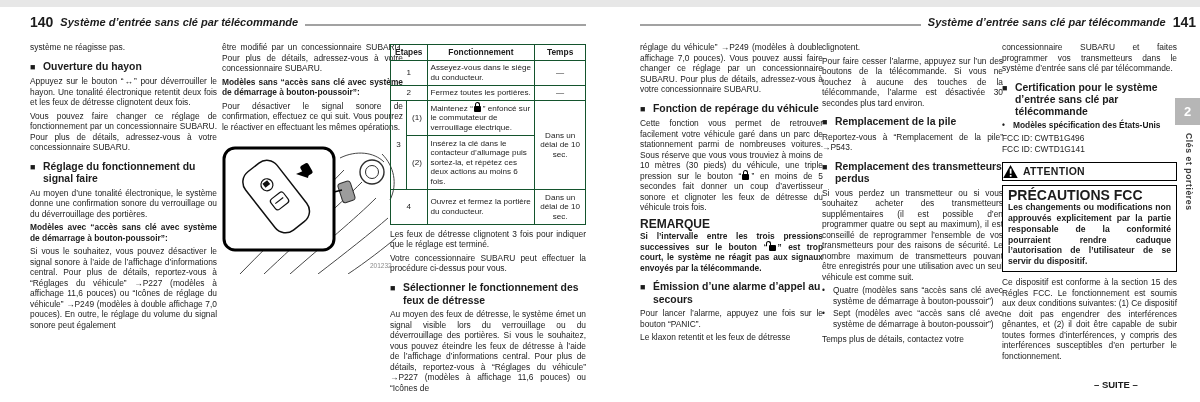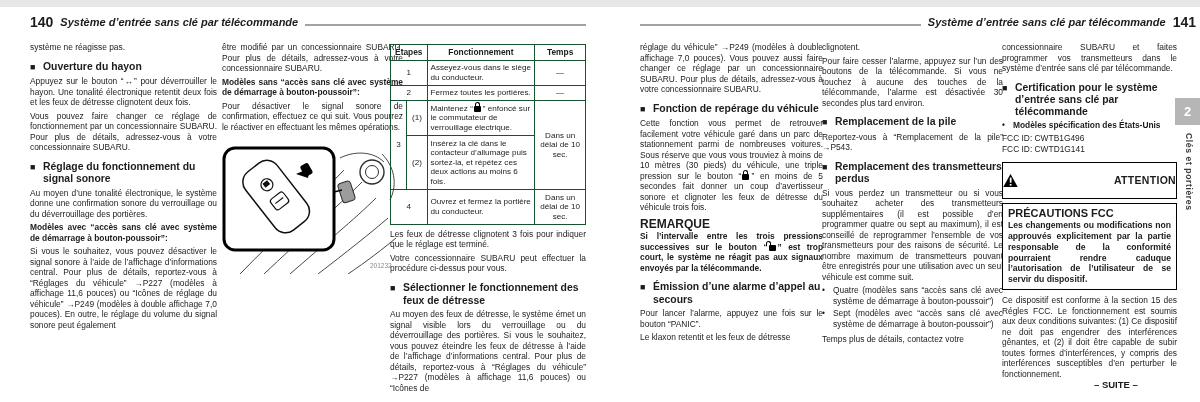--- a/index.html
+++ b/index.html
@@ -37,25 +37,25 @@
         border-radius:1px;vertical-align:-1px;margin:0 2px 0 1px;}
   .lock::before{content:"";position:absolute;top:-4px;left:1px;width:3px;height:4px;
         border:1.2px solid #000;border-bottom:none;border-radius:3px 3px 0 0;}
   .unlock::before{left:-2.5px;}
   
   table.steps{border-collapse:collapse;width:196px;font-size:8.1px;line-height:9.6px;margin:2px 0 4px;}
   table.steps th,table.steps td{border:1px solid #14532d;padding:2.5px 3px;vertical-align:middle;}
   table.steps th{font-size:8.4px;text-align:center;font-weight:bold;}
   td.ctr{text-align:center;}
   
-  .att-hdr{display:flex;align-items:center;justify-content:space-between;gap:5px;
-           border:1.6px solid #000;padding:11px 0;margin:7px 0 4px;}
+  .att-hdr{display:flex;align-items:center;justify-content:flex-start;gap:5px;
+           border:1.6px solid #000;padding:2px 0;margin:7px 0 4px;}
   .att-hdr span{font-weight:bold;font-size:10.5px;letter-spacing:0.3px;}
   .caution-box{border:1.6px solid #000;padding:4px 5px;margin:0 0 5px;}
-  .caution-box .ct{font-weight:bold;font-size:11px;margin:0 0 2px;}
+  .caution-box .ct{font-weight:bold;font-size:14px;margin:0 0 2px;}
   .caution-box .cb{font-weight:bold;text-align:justify;font-size:8.6px;line-height:10.8px;margin:0;}
   
   .tab-num{position:absolute;right:0;top:98px;width:25px;height:27px;background:#b6b6b6;
            color:#fff;font-weight:bold;font-size:13px;display:flex;align-items:center;justify-content:center;}
   .tab-label{position:absolute;right:6px;top:133px;writing-mode:vertical-rl;
              font-weight:bold;font-size:8.6px;color:#3c3c3c;letter-spacing:0.6px;}
   
   .footer{position:absolute;left:1094px;top:379px;font-weight:bold;font-size:9.5px;}
   .fig{margin-top:4px;}
 </style>
@@ -73,21 +73,21 @@
   <span class="rule"></span>
   <span class="ht">Système d’entrée sans clé par télécommande</span>
   <span class="pn">141</span>
 </div>
 
 <div class="col c1">
   <p class="p">système ne réagisse pas.</p>
   <div class="sec-h"><span class="sq">■</span><span>Ouverture du hayon</span></div>
   <p class="p"><span>Appuyez sur le bouton “</span><span class="liftgate">↔</span><span>” pour déverrouiller le hayon. Une tonalité électronique retentit deux fois et les feux de détresse clignotent deux fois.</span></p>
   <p class="p">Vous pouvez faire changer ce réglage de fonctionnement par un concessionnaire SUBARU. Pour plus de détails, adressez-vous à votre concessionnaire SUBARU.</p>
-  <div class="sec-h"><span class="sq">■</span><span>Réglage du fonctionnement du signal sonore</span></div>
+  <div class="sec-h"><span class="sq">■</span><span>Réglage du fonctionnement du signal faire</span></div>
   <p class="p">Au moyen d’une tonalité électronique, le système donne une confirmation sonore du verrouillage ou du déverrouillage des portières.</p>
   <p class="p b">Modèles avec “accès sans clé avec système de démarrage à bouton-poussoir”:</p>
   <p class="p">Si vous le souhaitez, vous pouvez désactiver le signal sonore à l’aide de l’affichage d’informations central. Pour plus de détails, reportez-vous à “Réglages du véhicule” →P227 (modèles à affichage 11,6 pouces) ou “Icônes de réglage du véhicule” →P249 (modèles à double affichage 7,0 pouces). En outre, le réglage du volume du signal sonore peut également</p>
 </div>
 
 <div class="col c2">
   <p class="p">être modifié par un concessionnaire SUBARU. Pour plus de détails, adressez-vous à votre concessionnaire SUBARU.</p>
   <p class="p b">Modèles sans “accès sans clé avec système de démarrage à bouton-poussoir”:</p>
   <p class="p">Pour désactiver le signal sonore de confirmation, effectuez ce qui suit. Vous pourrez le réactiver en effectuant les mêmes opérations.</p>
   <div class="fig">

